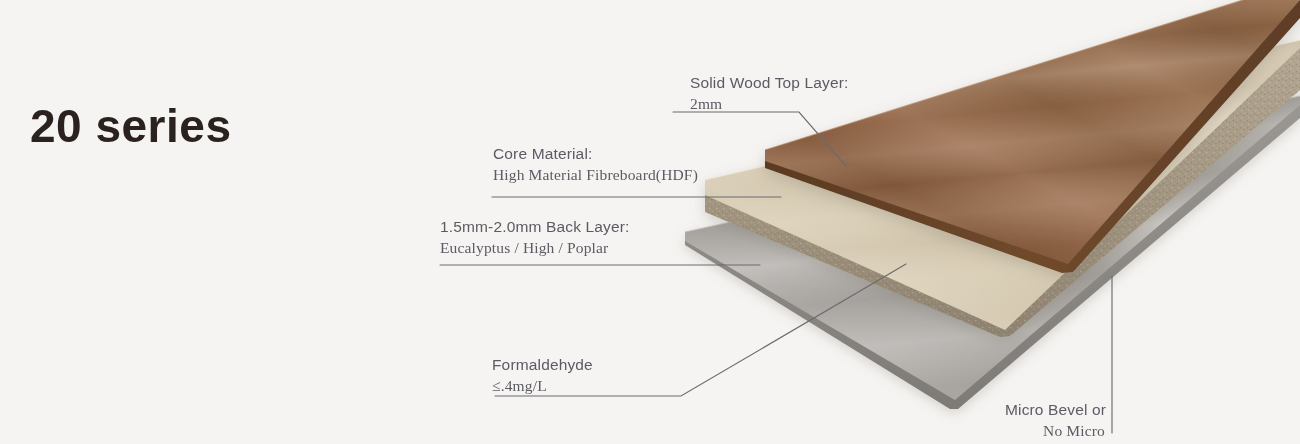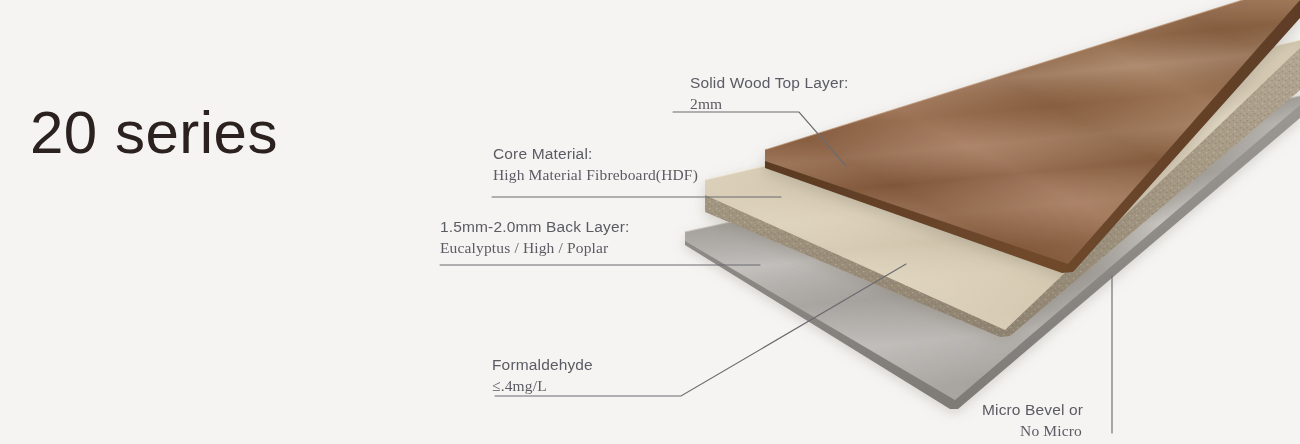--- a/index.html
+++ b/index.html
@@ -31,43 +31,43 @@
     left: 0;
     top: 0;
     width: 1300px;
     height: 444px;
   }
 
   .series-title {
     position: absolute;
     left: 30px;
     top: 103px;
-    font-size: 60px;
+    font-size: 46px;
     line-height: 1;
     letter-spacing: 0.5px;
     color: #2b2220;
-    font-weight: 400;
+    font-weight: 700;
     white-space: nowrap;
   }
 
   .callout {
     position: absolute;
     color: #5b5b63;
     font-size: 15.5px;
     line-height: 1.38;
     white-space: nowrap;
     letter-spacing: 0.15px;
   }
   .callout .l2 { display: block; font-family: Liberation Serif, serif; }
 
   .co-top      { left: 690px; top: 72px; }
   .co-core     { left: 493px; top: 143px; }
   .co-back     { left: 440px; top: 216px; }
   .co-form     { left: 492px; top: 354px; }
-  .co-bevel    { left: 982px; top: 399px; text-align: right; width: 100px; }
+  .co-bevel    { left: 1005px; top: 399px; text-align: right; width: 100px; }
 </style>
 </head>
 <body style="background: rgb(245, 244, 242);">
 
 <div id="stage" style="background: rgb(245, 244, 242);">
 
   <svg id="board-svg" viewBox="0 0 1300 444">
     <defs>
 
       <linearGradient id="woodFace" x1="0" y1="1" x2="1" y2="0">

